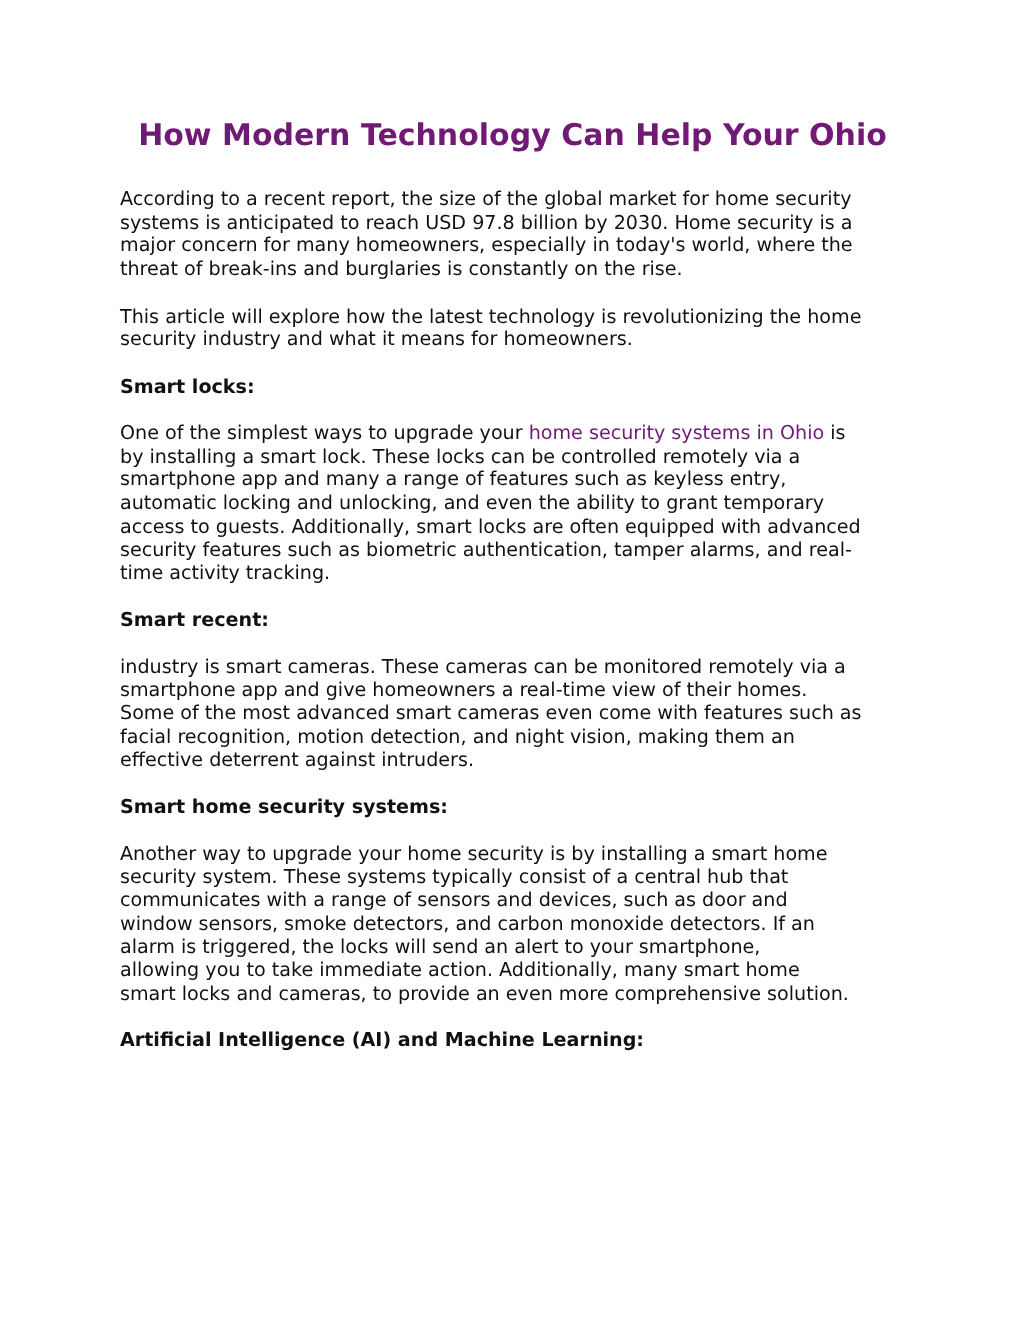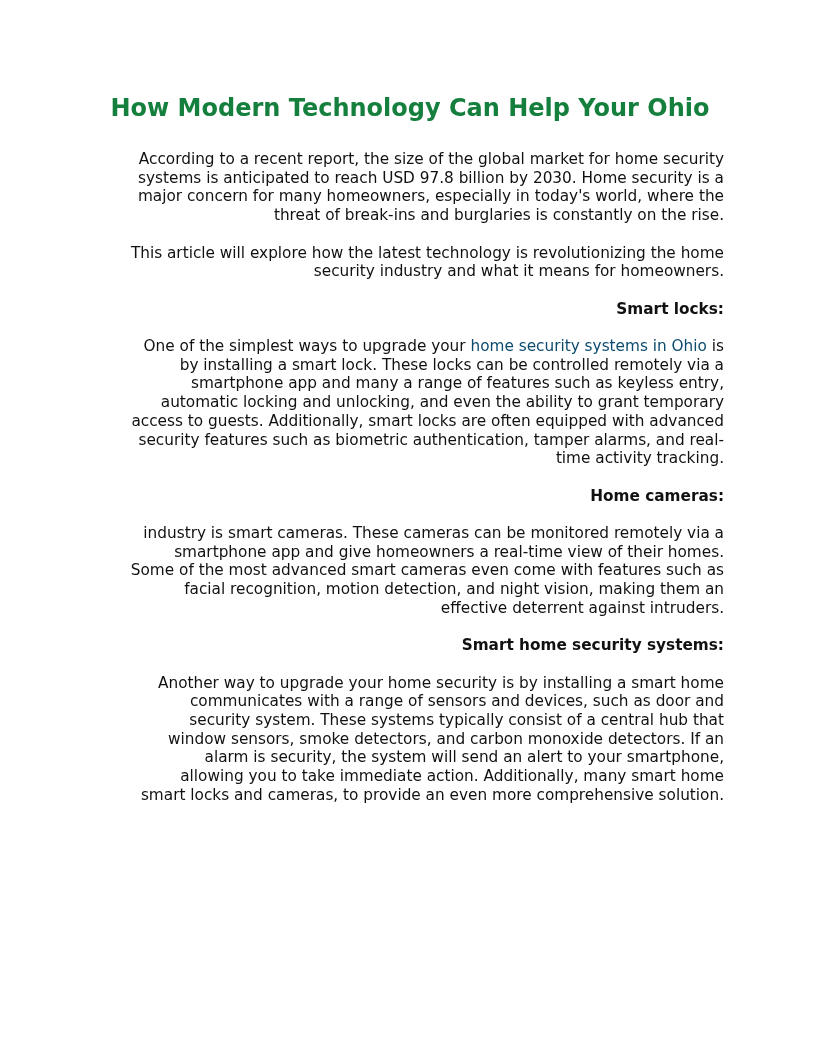--- a/index.html
+++ b/index.html
@@ -19,43 +19,42 @@
       position: absolute;
       left: 96px;
       top: 94px;
       width: 628px;
     }
     .title {
       font-family: "DejaVu Sans", sans-serif;
       font-weight: bold;
       font-size: 24px;
       line-height: 29px;
-      color: #15803d;
+      color: #701a75;
       text-align: center;
       margin: 0 0 27px 0;
       width: 628px;
     }
     p {
       margin: 0;
       font-size: 15.3px;
       line-height: 18.7px;
       white-space: normal;
-      text-align: right;
     }
     .para {
       margin-bottom: 18.7px;
     }
     .heading {
       font-weight: bold;
       font-size: 15.3px;
       line-height: 18.7px;
       margin-bottom: 18.7px;
     }
     .link {
-      color: #0c4a6e;
+      color: #701a75;
       text-decoration: none;
     }
     .line {
       display: block;
       white-space: nowrap;
     }
   </style>
 </head>
 <body>
 
@@ -81,34 +80,35 @@
   <p class="para">
     <span class="line"><span>One of the simplest ways to upgrade your </span><a class="link">home security systems in Ohio</a><span> is</span></span>
     <span class="line">by installing a smart lock. These locks can be controlled remotely via a</span>
     <span class="line">smartphone app and many a range of features such as keyless entry,</span>
     <span class="line">automatic locking and unlocking, and even the ability to grant temporary</span>
     <span class="line">access to guests. Additionally, smart locks are often equipped with advanced</span>
     <span class="line">security features such as biometric authentication, tamper alarms, and real-</span>
     <span class="line">time activity tracking.</span>
   </p>
 
-  <p class="heading">Home cameras:</p>
+  <p class="heading">Smart recent:</p>
   <p class="para">
     <span class="line">industry is smart cameras. These cameras can be monitored remotely via a</span>
     <span class="line">smartphone app and give homeowners a real-time view of their homes.</span>
     <span class="line">Some of the most advanced smart cameras even come with features such as</span>
     <span class="line">facial recognition, motion detection, and night vision, making them an</span>
     <span class="line">effective deterrent against intruders.</span>
   </p>
 
   <p class="heading">Smart home security systems:</p>
   <p class="para">
     <span class="line">Another way to upgrade your home security is by installing a smart home</span>
+    <span class="line">security system. These systems typically consist of a central hub that</span>
     <span class="line">communicates with a range of sensors and devices, such as door and</span>
-    <span class="line">security system. These systems typically consist of a central hub that</span>
     <span class="line">window sensors, smoke detectors, and carbon monoxide detectors. If an</span>
-    <span class="line">alarm is security, the system will send an alert to your smartphone,</span>
+    <span class="line">alarm is triggered, the locks will send an alert to your smartphone,</span>
     <span class="line">allowing you to take immediate action. Additionally, many smart home</span>
     <span class="line">smart locks and cameras, to provide an even more comprehensive solution.</span>
   </p>
 
+  <p class="heading">Artificial Intelligence (AI) and Machine Learning:</p>
 
 </div>
 
 </body></html>

